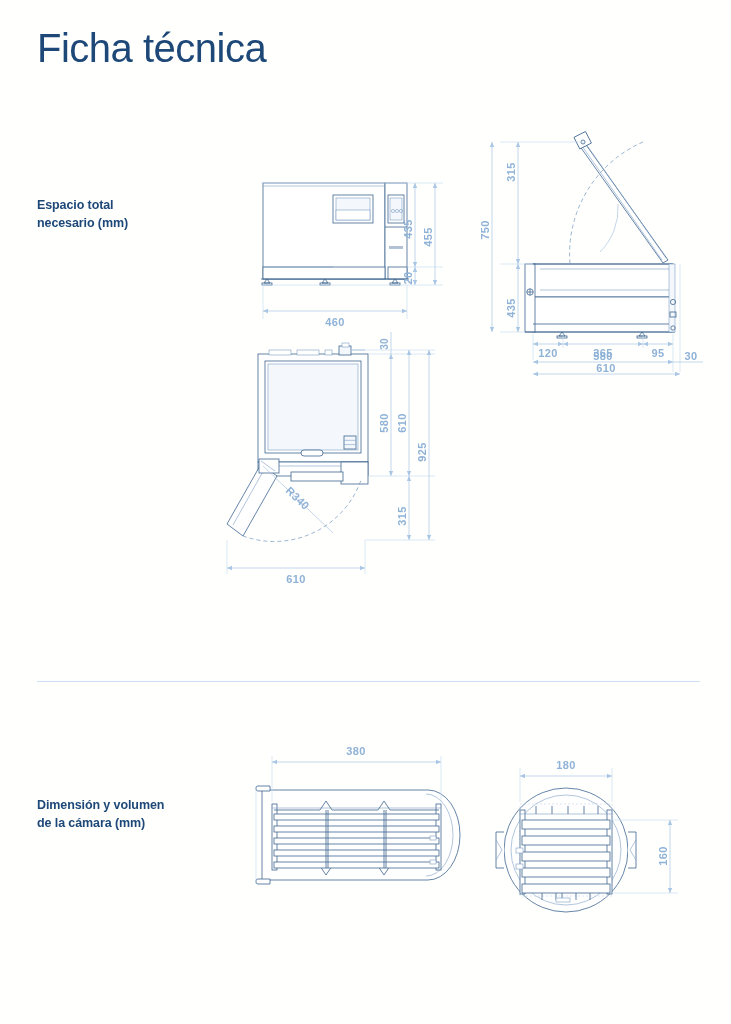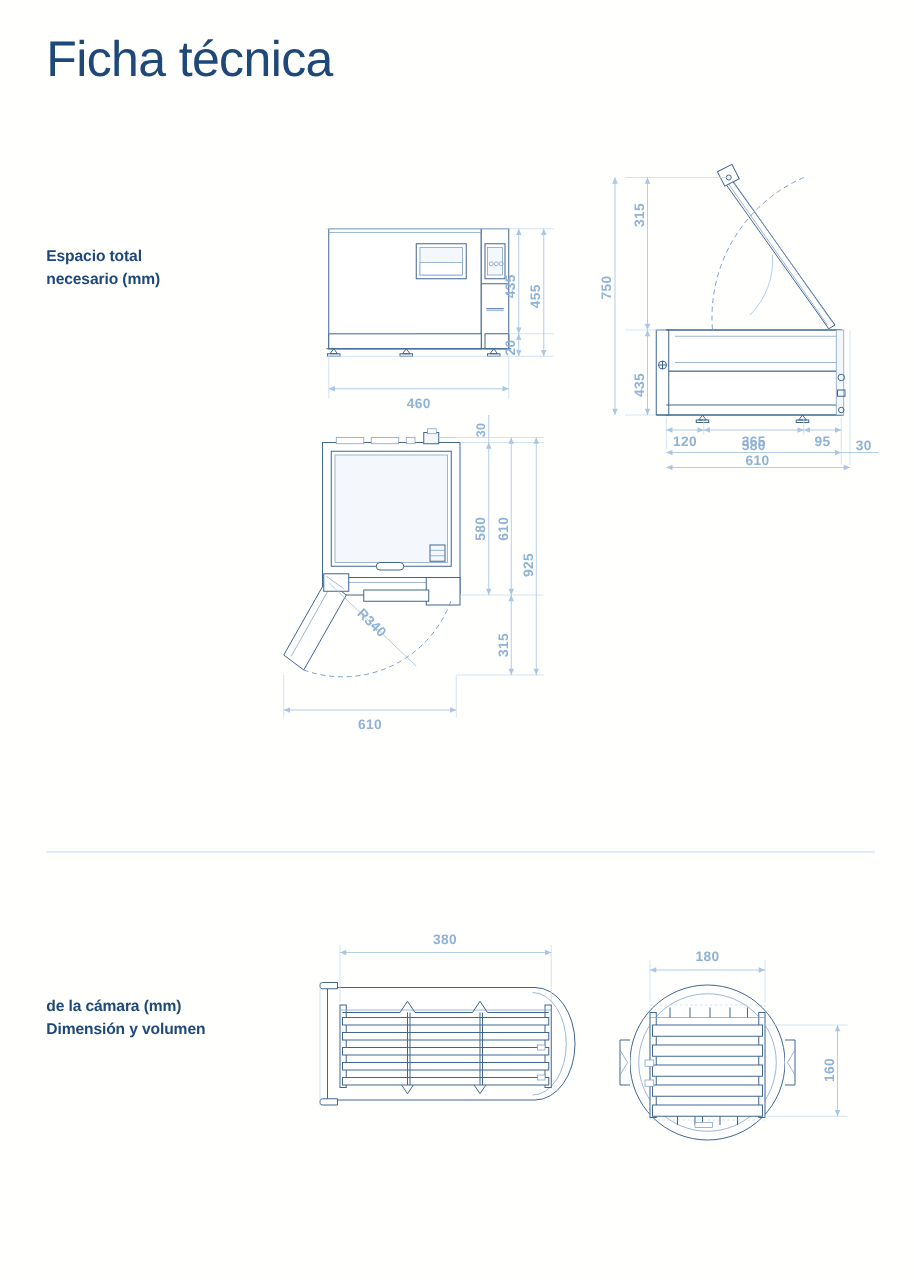--- a/index.html
+++ b/index.html
@@ -328,22 +328,22 @@
   <line class="dim" x1="14" y1="240" x2="152" y2="240"></line>
   <path class="arrow" d="M14 240 l5 -2.2 v4.4 z"></path>
   <path class="arrow" d="M152 240 l-5 -2.2 v4.4 z"></path>
   <text class="dimtext" x="83" y="255" text-anchor="middle">610</text>
 </svg>
 </div>
 
 <div class="divider"></div>
 
 <div class="section-label" id="label-camara">
+  <div>Dimensión y volumen</div>
   <div>de la cámara (mm)</div>
-  <div>Dimensión y volumen</div>
 </div>
 
 <div class="drawing" id="drawing-chamber-side">
 <svg width="220" height="190" viewBox="0 0 220 190">
 
   <path class="ln fill-w" d="M12 48 H178 A 32 45 0 0 1 178 138 H12 Z"></path>
   <path class="ln-thin" d="M176 52 A 27 41 0 0 1 176 134"></path>
 
   <path class="ln fill-w" d="M8 44 h12 v5 h-12 a2 2 0 0 1 -2 -2 v-1 a2 2 0 0 1 2 -2 z"></path>
   <path class="ln fill-w" d="M8 137 h12 v5 h-12 a2 2 0 0 1 -2 -2 v-1 a2 2 0 0 1 2 -2 z"></path>

